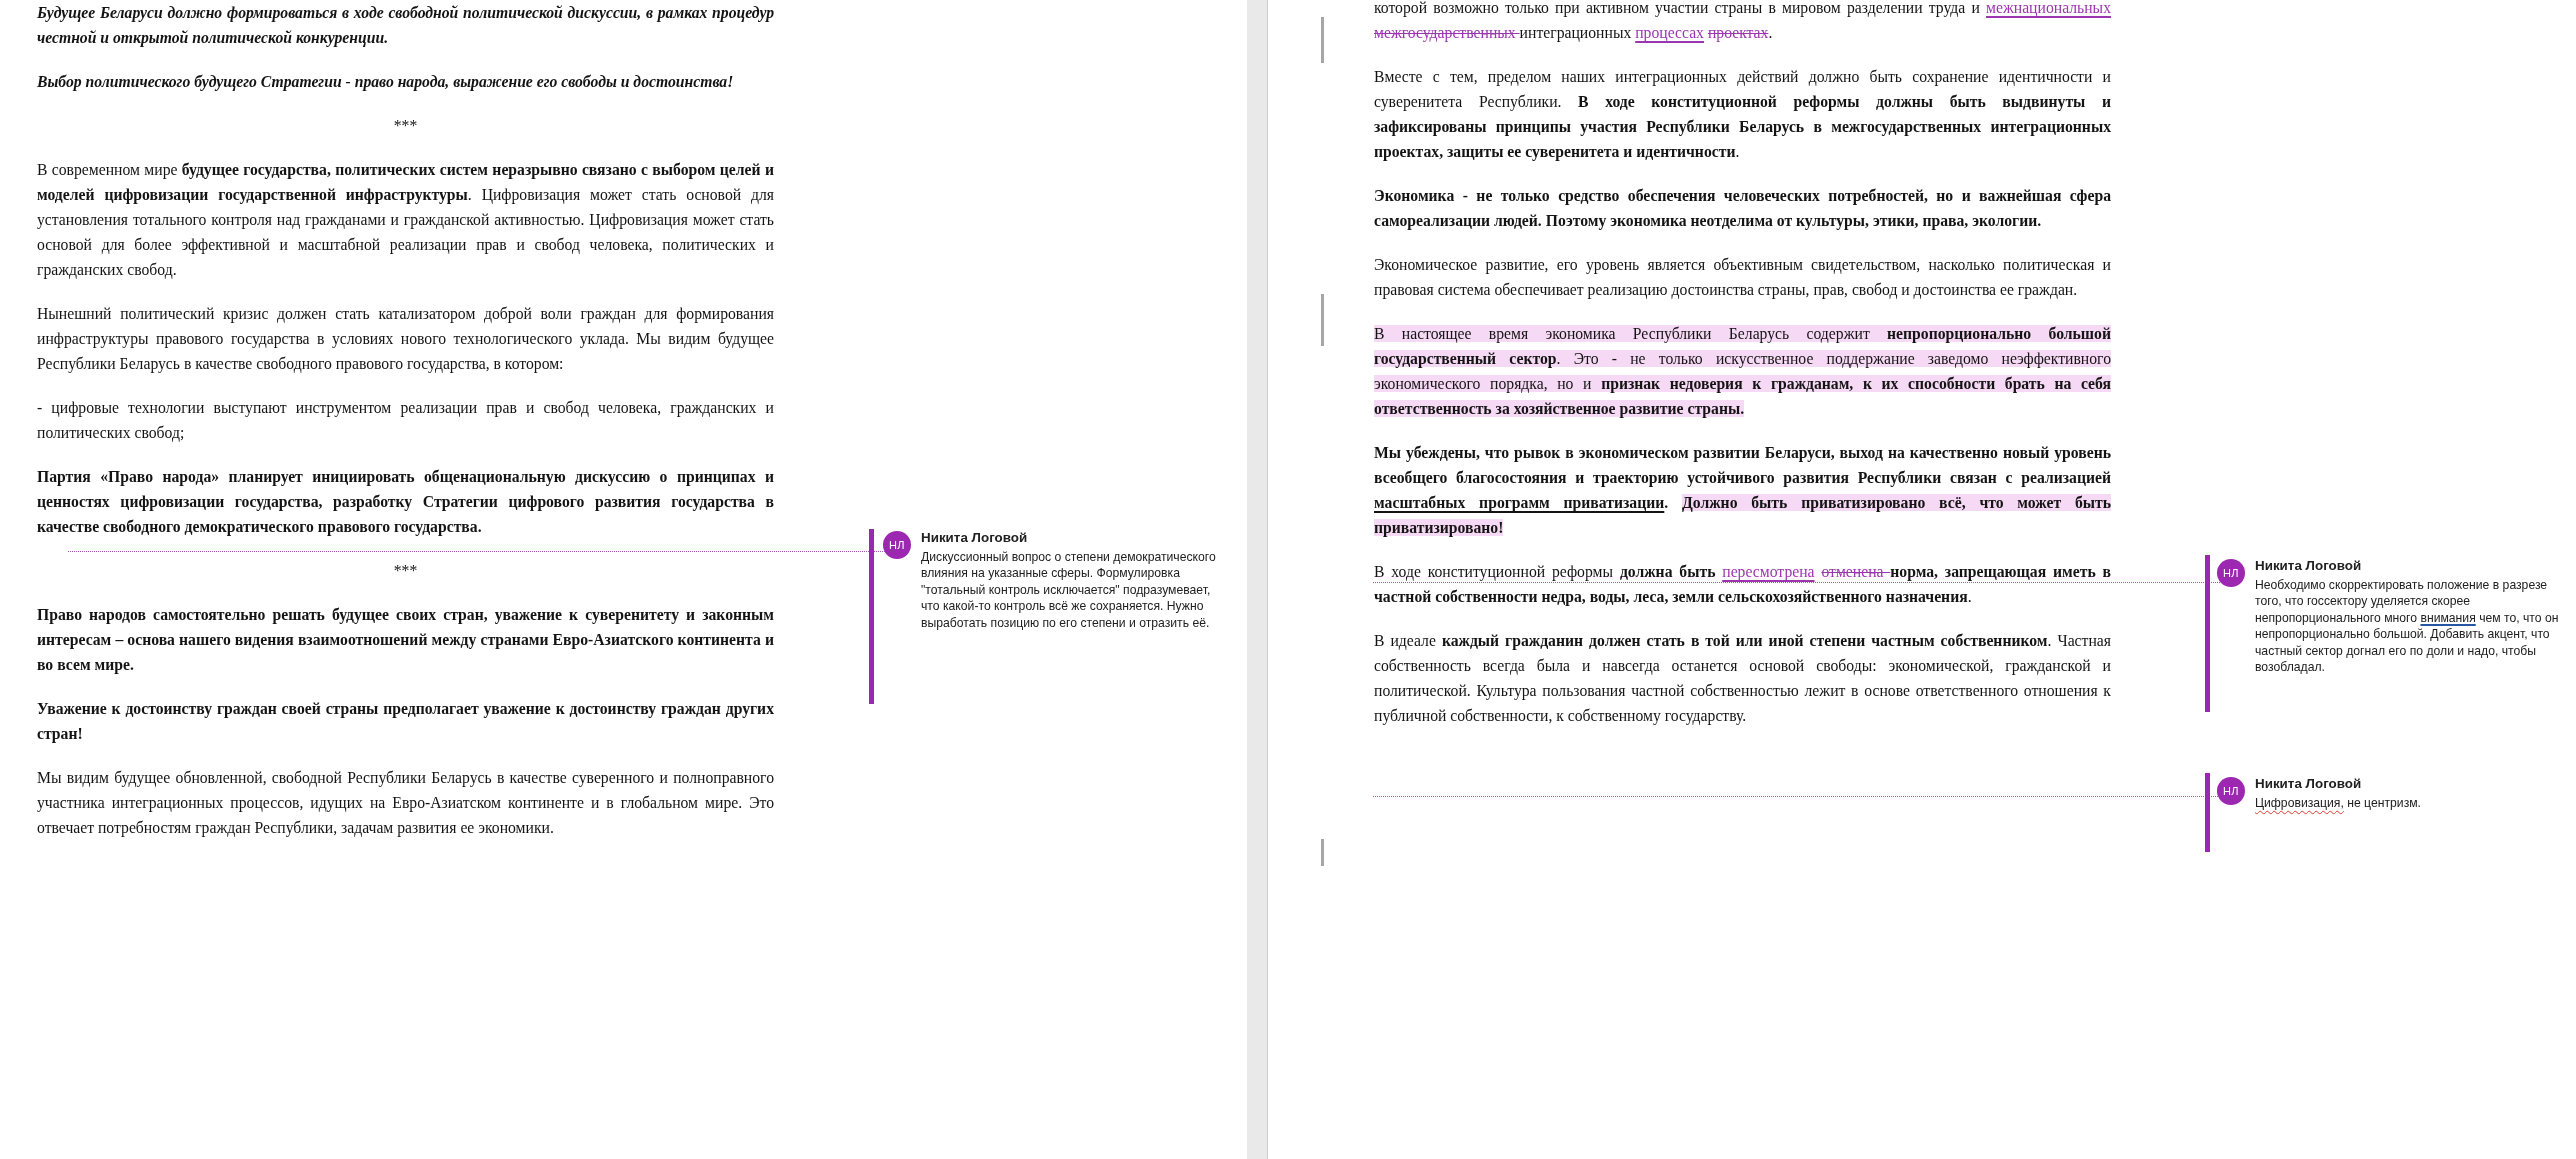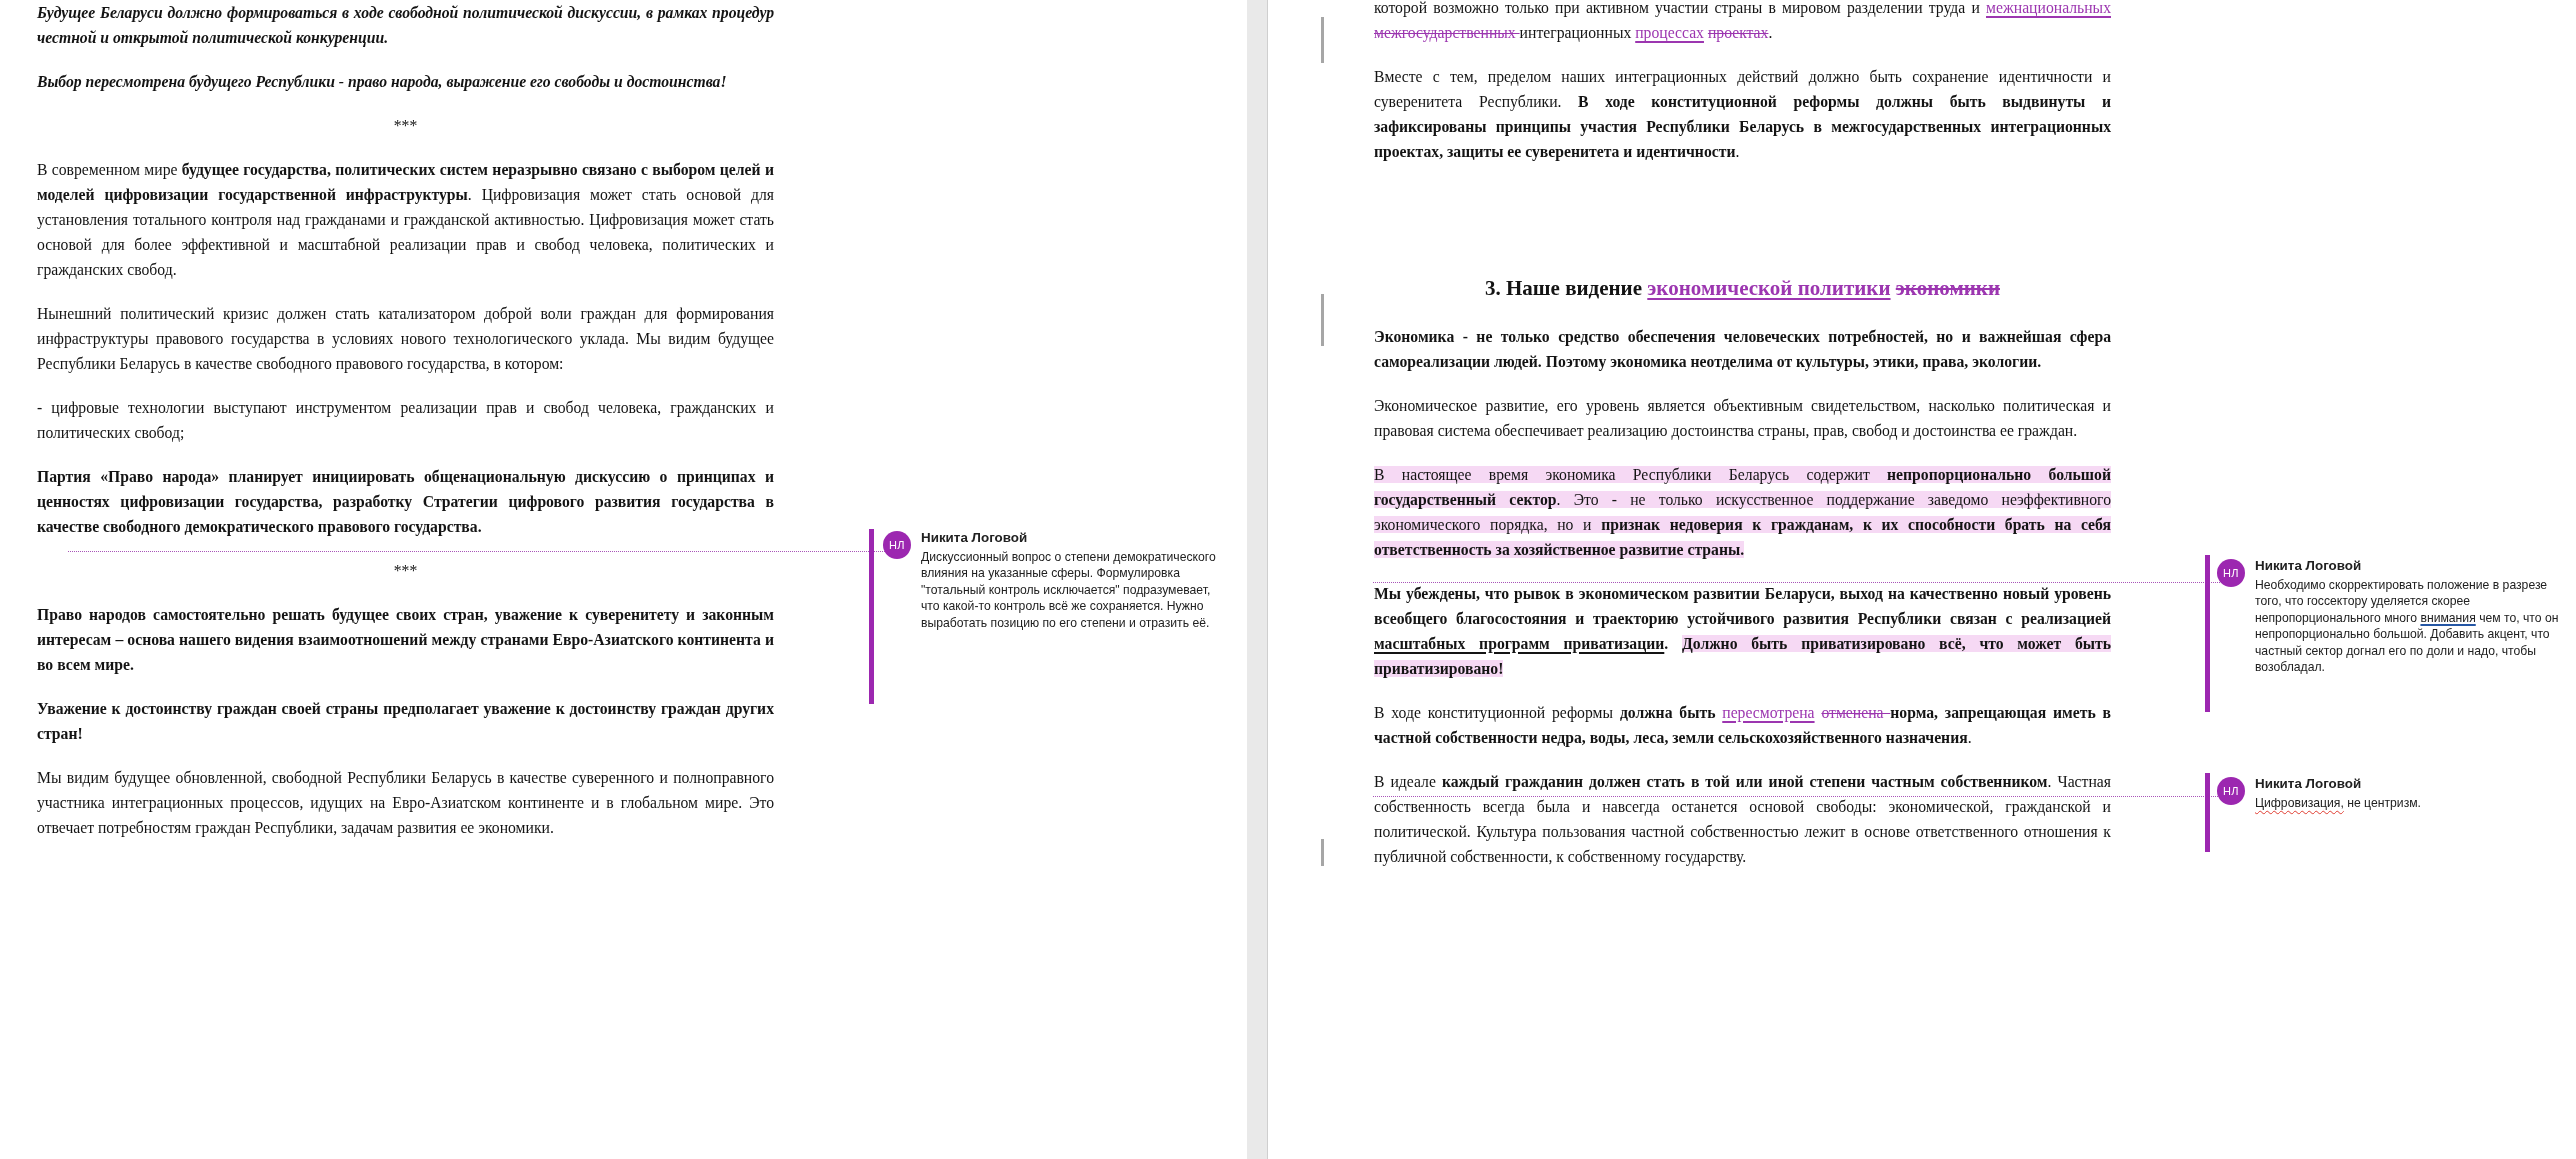--- a/index.html
+++ b/index.html
@@ -67,41 +67,40 @@
   #comment-left{left:883px;top:529px;width:334px;}
   #comment-r1{left:2217px;top:557px;width:356px;}
   #comment-r2{left:2217px;top:775px;width:356px;}
 </style>
 </head>
 <body>
 
 <div class="page" id="page-left">
   <div class="textcol" id="left-col">
       <div class="para"><span class="r-b r-i">Будущее Беларуси должно формироваться в ходе свободной политической дискуссии, в рамках процедур честной и открытой политической конкуренции.</span></div>
-      <div class="para"><span class="r-b r-i">Выбор пересмотрена будущего Республики - право народа, выражение его свободы и достоинства!</span></div>
+      <div class="para"><span class="r-b r-i">Выбор политического будущего Стратегии - право народа, выражение его свободы и достоинства!</span></div>
       <div class="para k-stars"><span>***</span></div>
       <div class="para"><span>В современном мире </span><span class="r-b">будущее государства, политических систем неразрывно связано с выбором целей и моделей цифровизации государственной инфраструктуры</span><span>. Цифровизация может стать основой для установления тотального контроля над гражданами и гражданской активностью. Цифровизация может стать основой для более эффективной и масштабной реализации прав и свобод человека, политических и гражданских свобод.</span></div>
       <div class="para"><span>Нынешний политический кризис должен стать катализатором доброй воли граждан для формирования инфраструктуры правового государства в условиях нового технологического уклада. Мы видим будущее Республики Беларусь в качестве свободного правового государства, в котором:</span></div>
       <div class="para"><span>- цифровые технологии выступают инструментом реализации прав и свобод человека, гражданских и политических свобод;</span></div>
       <div class="para"><span class="r-b">Партия «Право народа» планирует инициировать общенациональную дискуссию о принципах и ценностях цифровизации государства, разработку Стратегии цифрового развития государства в качестве свободного демократического правового государства.</span></div>
       <div class="para k-stars"><span>***</span></div>
       <div class="para"><span class="r-b">Право народов самостоятельно решать будущее своих стран, уважение к суверенитету и законным интересам – основа нашего видения взаимоотношений между странами Евро-Азиатского континента и во всем мире.</span></div>
       <div class="para"><span class="r-b">Уважение к достоинству граждан своей страны предполагает уважение к достоинству граждан других стран!</span></div>
       <div class="para"><span>Мы видим будущее обновленной, свободной Республики Беларусь в качестве суверенного и полноправного участника интеграционных процессов, идущих на Евро-Азиатском континенте и в глобальном мире. Это отвечает потребностям граждан Республики, задачам развития ее экономики.</span></div>
     </div>
 </div>
 
 <div id="comments-left-margin"></div>
 <div id="gutter"></div>
 
 <div class="page" id="page-right">
   <div class="textcol" id="right-col">
       <div class="para k-cont"><span>которой возможно только при активном участии страны в мировом разделении труда и </span><span class="r-ins">межнациональных </span><span class="r-del">межгосударственных </span><span>интеграционных </span><span class="r-ins">процессах</span><span> </span><span class="r-del">проектах</span><span>.</span></div>
       <div class="para"><span>Вместе с тем, пределом наших интеграционных действий должно быть сохранение идентичности и суверенитета Республики. </span><span class="r-b">В ходе конституционной реформы должны быть выдвинуты и зафиксированы принципы участия Республики Беларусь в межгосударственных интеграционных проектах, защиты ее суверенитета и идентичности</span><span>.</span></div>
-      <div class="para k-heading"><span class="r-b">3. Наше видение </span><span class="r-b r-ins">экономической политики</span><span class="r-b"> </span><span class="r-b r-del">экономики</span></div>
       <div class="para"><span class="r-b">Экономика - не только средство обеспечения человеческих потребностей, но и важнейшая сфера самореализации людей. Поэтому экономика неотделима от культуры, этики, права, экологии.</span></div>
       <div class="para"><span>Экономическое развитие, его уровень является объективным свидетельством, насколько политическая и правовая система обеспечивает реализацию достоинства страны, прав, свобод и достоинства ее граждан.</span></div>
       <div class="para"><span class="r-hl">В настоящее время экономика Республики Беларусь содержит </span><span class="r-b r-hl">непропорционально большой государственный сектор</span><span class="r-hl">. Это - не только искусственное поддержание заведомо неэффективного экономического порядка, но и </span><span class="r-b r-hl">признак недоверия к гражданам, к их способности брать на себя ответственность за хозяйственное развитие страны.</span></div>
       <div class="para"><span class="r-b">Мы убеждены, что рывок в экономическом развитии Беларуси, выход на качественно новый уровень всеобщего благосостояния и траекторию устойчивого развития Республики связан с реализацией </span><span class="r-b r-u">масштабных программ приватизации</span><span class="r-b">. </span><span class="r-b r-hl">Должно быть приватизировано всё, что может быть приватизировано!</span></div>
       <div class="para"><span>В ходе конституционной реформы </span><span class="r-b">должна быть </span><span class="r-ins">пересмотрена</span><span> </span><span class="r-del">отменена </span><span class="r-b">норма, запрещающая иметь в частной собственности недра, воды, леса, земли сельскохозяйственного назначения</span><span>.</span></div>
       <div class="para"><span>В идеале </span><span class="r-b">каждый гражданин должен стать в той или иной степени частным собственником</span><span>. Частная собственность всегда была и навсегда останется основой свободы: экономической, гражданской и политической. Культура пользования частной собственностью лежит в основе ответственного отношения к публичной собственности, к собственному государству.</span></div>
     </div>
 </div>
 
 <div id="comments-right-margin"></div>

